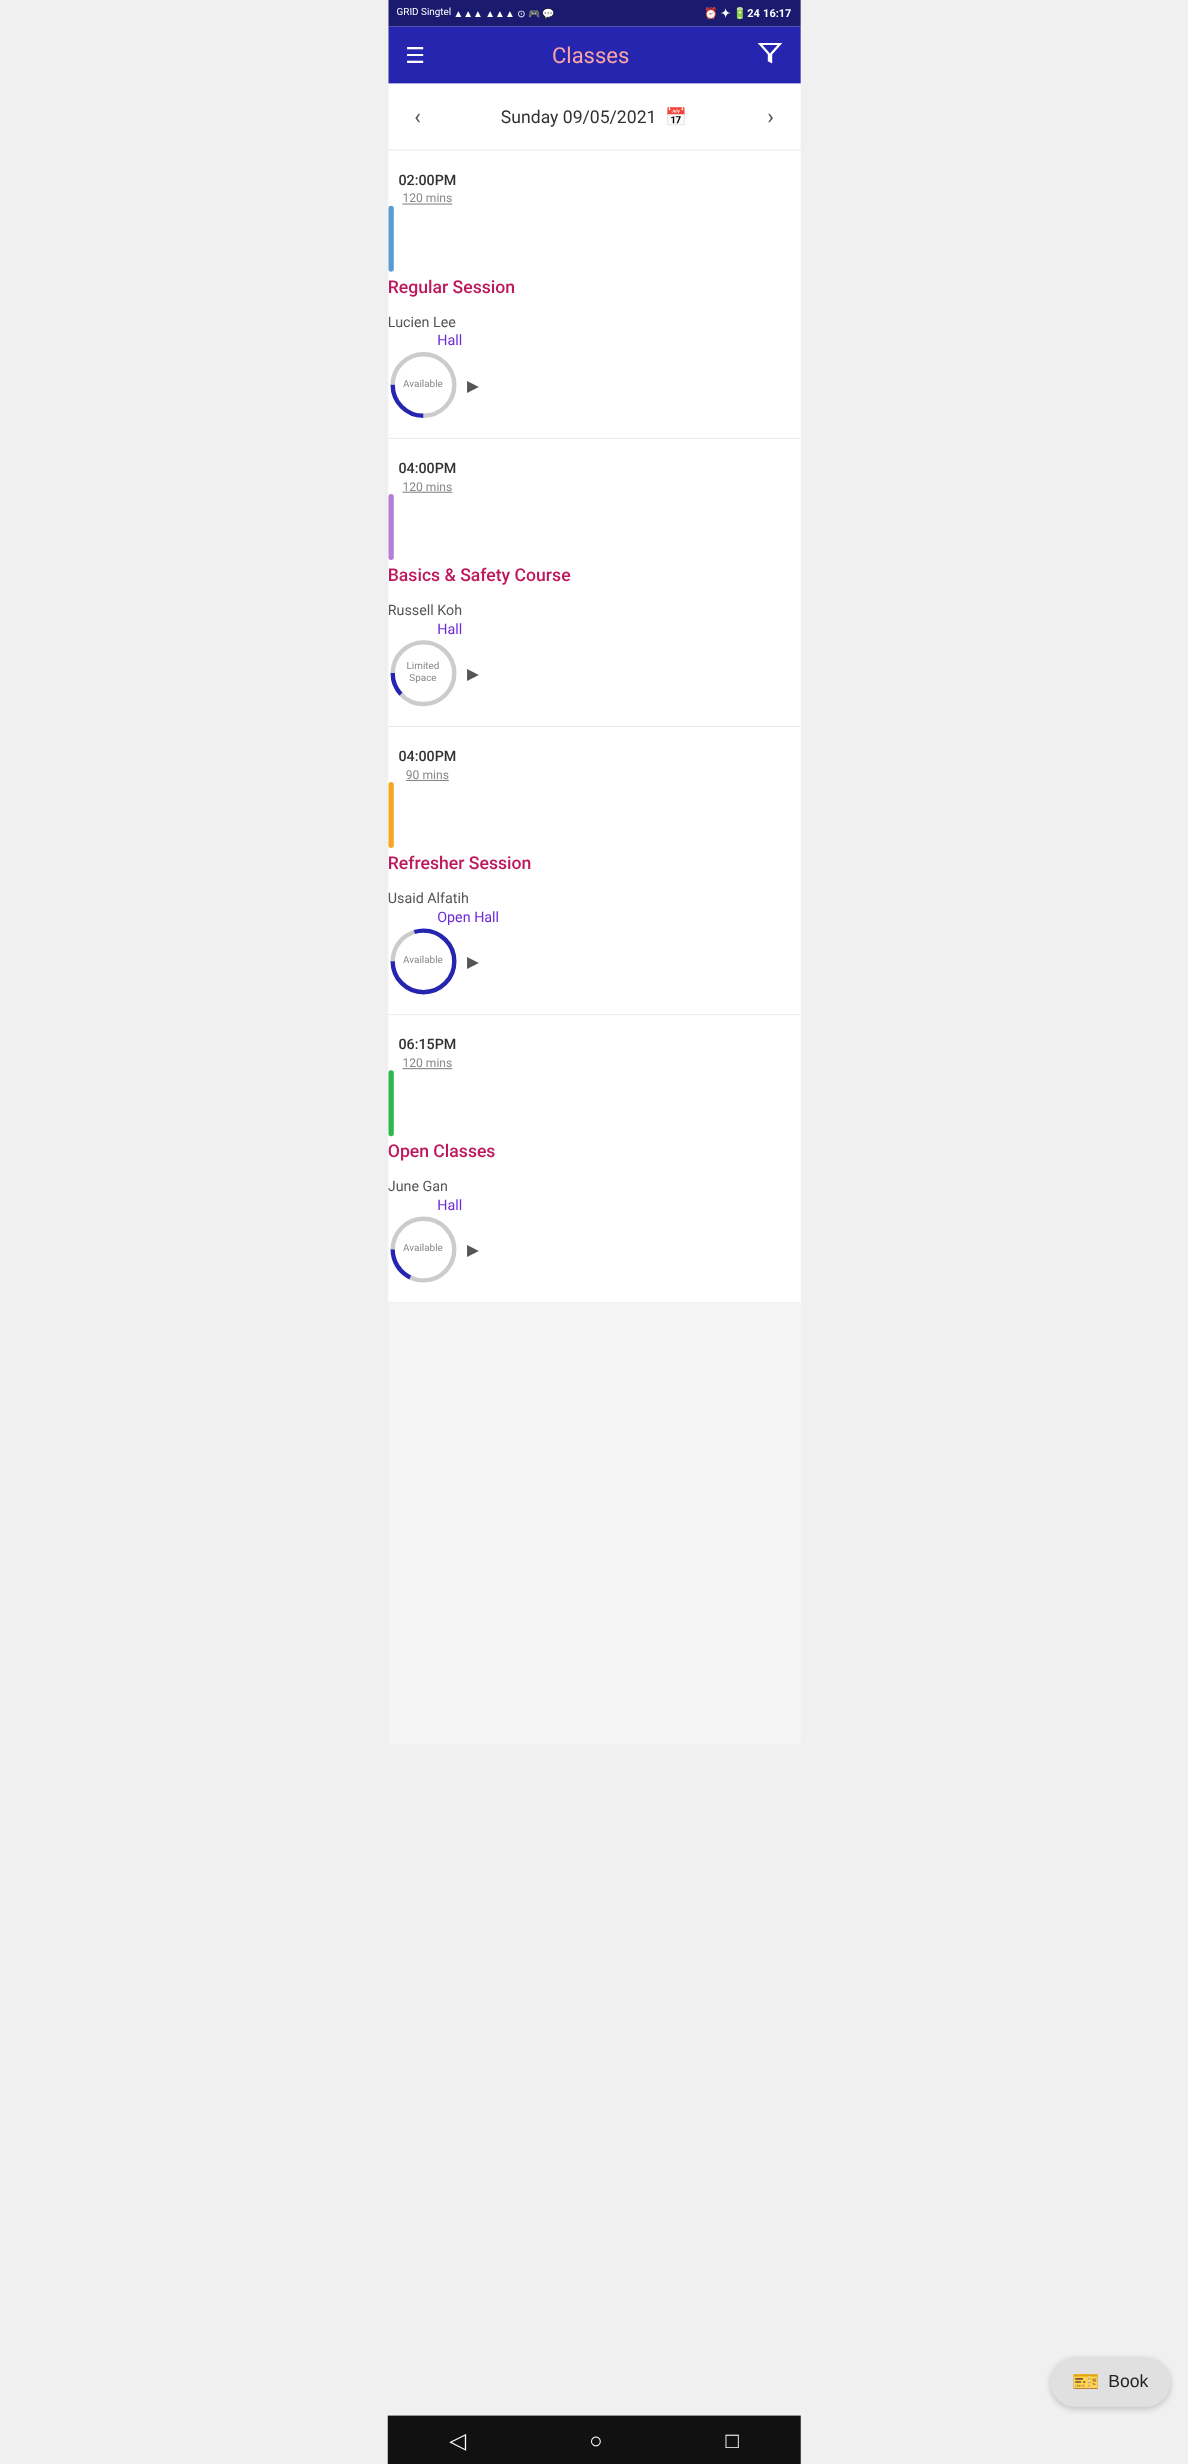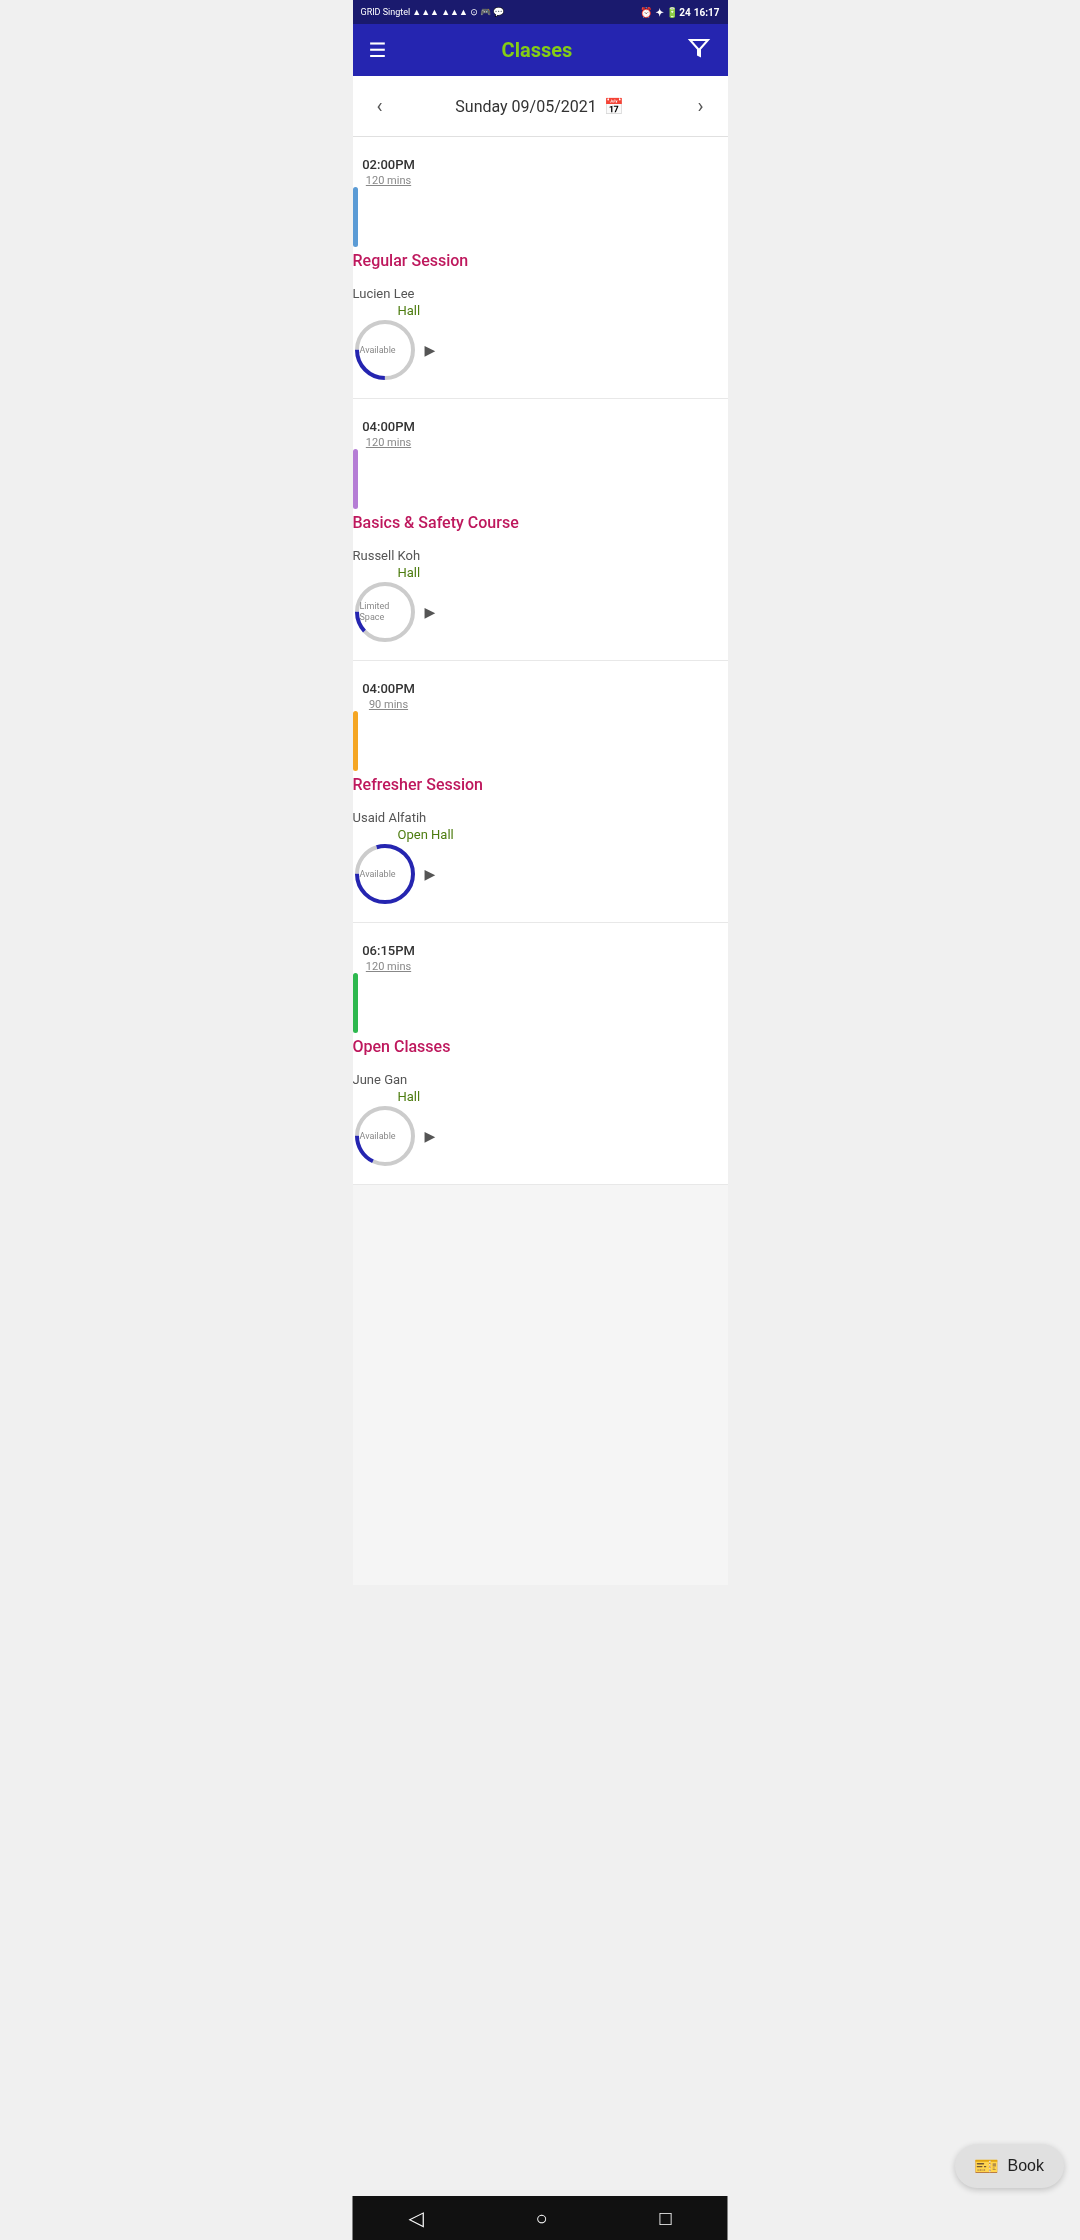--- a/index.html
+++ b/index.html
@@ -32,22 +32,22 @@
       background: #2525b0;
       color: white;
       display: flex;
       align-items: center;
       justify-content: space-between;
       padding: 0 16px;
       height: 52px;
     }
     .app-bar-title {
       font-size: 20px;
-      font-weight: bold;
-      color: #84cc16;
+      font-weight: normal;
+      color: #fca5a5;
     }
     .hamburger-icon, .filter-icon {
       color: white;
       font-size: 20px;
       cursor: pointer;
     }
 
     
     .date-nav {
       background: white;
@@ -125,21 +125,21 @@
       margin-bottom: 4px;
     }
     .class-instructor {
       font-size: 13px;
       color: #555;
       margin-bottom: 2px;
       margin-top: 16px;
     }
     .class-location {
       font-size: 13px;
-      color: #4d7c0f;
+      color: #6d28d9;
       padding-left: 45px;
     }
 
     .availability-col {
       display: flex;
       align-items: center;
       gap: 6px;
       flex-shrink: 0;
     }
 
@@ -152,21 +152,21 @@
       width: 64px;
       height: 64px;
     }
     .avail-label {
       position: absolute;
       top: 50%;
       left: 50%;
       transform: translate(-50%, -50%);
       font-size: 9px;
       color: #888;
-      text-align: left;
+      text-align: center;
       line-height: 1.2;
       width: 50px;
     }
 
     .chevron-right {
       font-size: 14px;
       color: #555;
       margin-left: 2px;
     }
 

